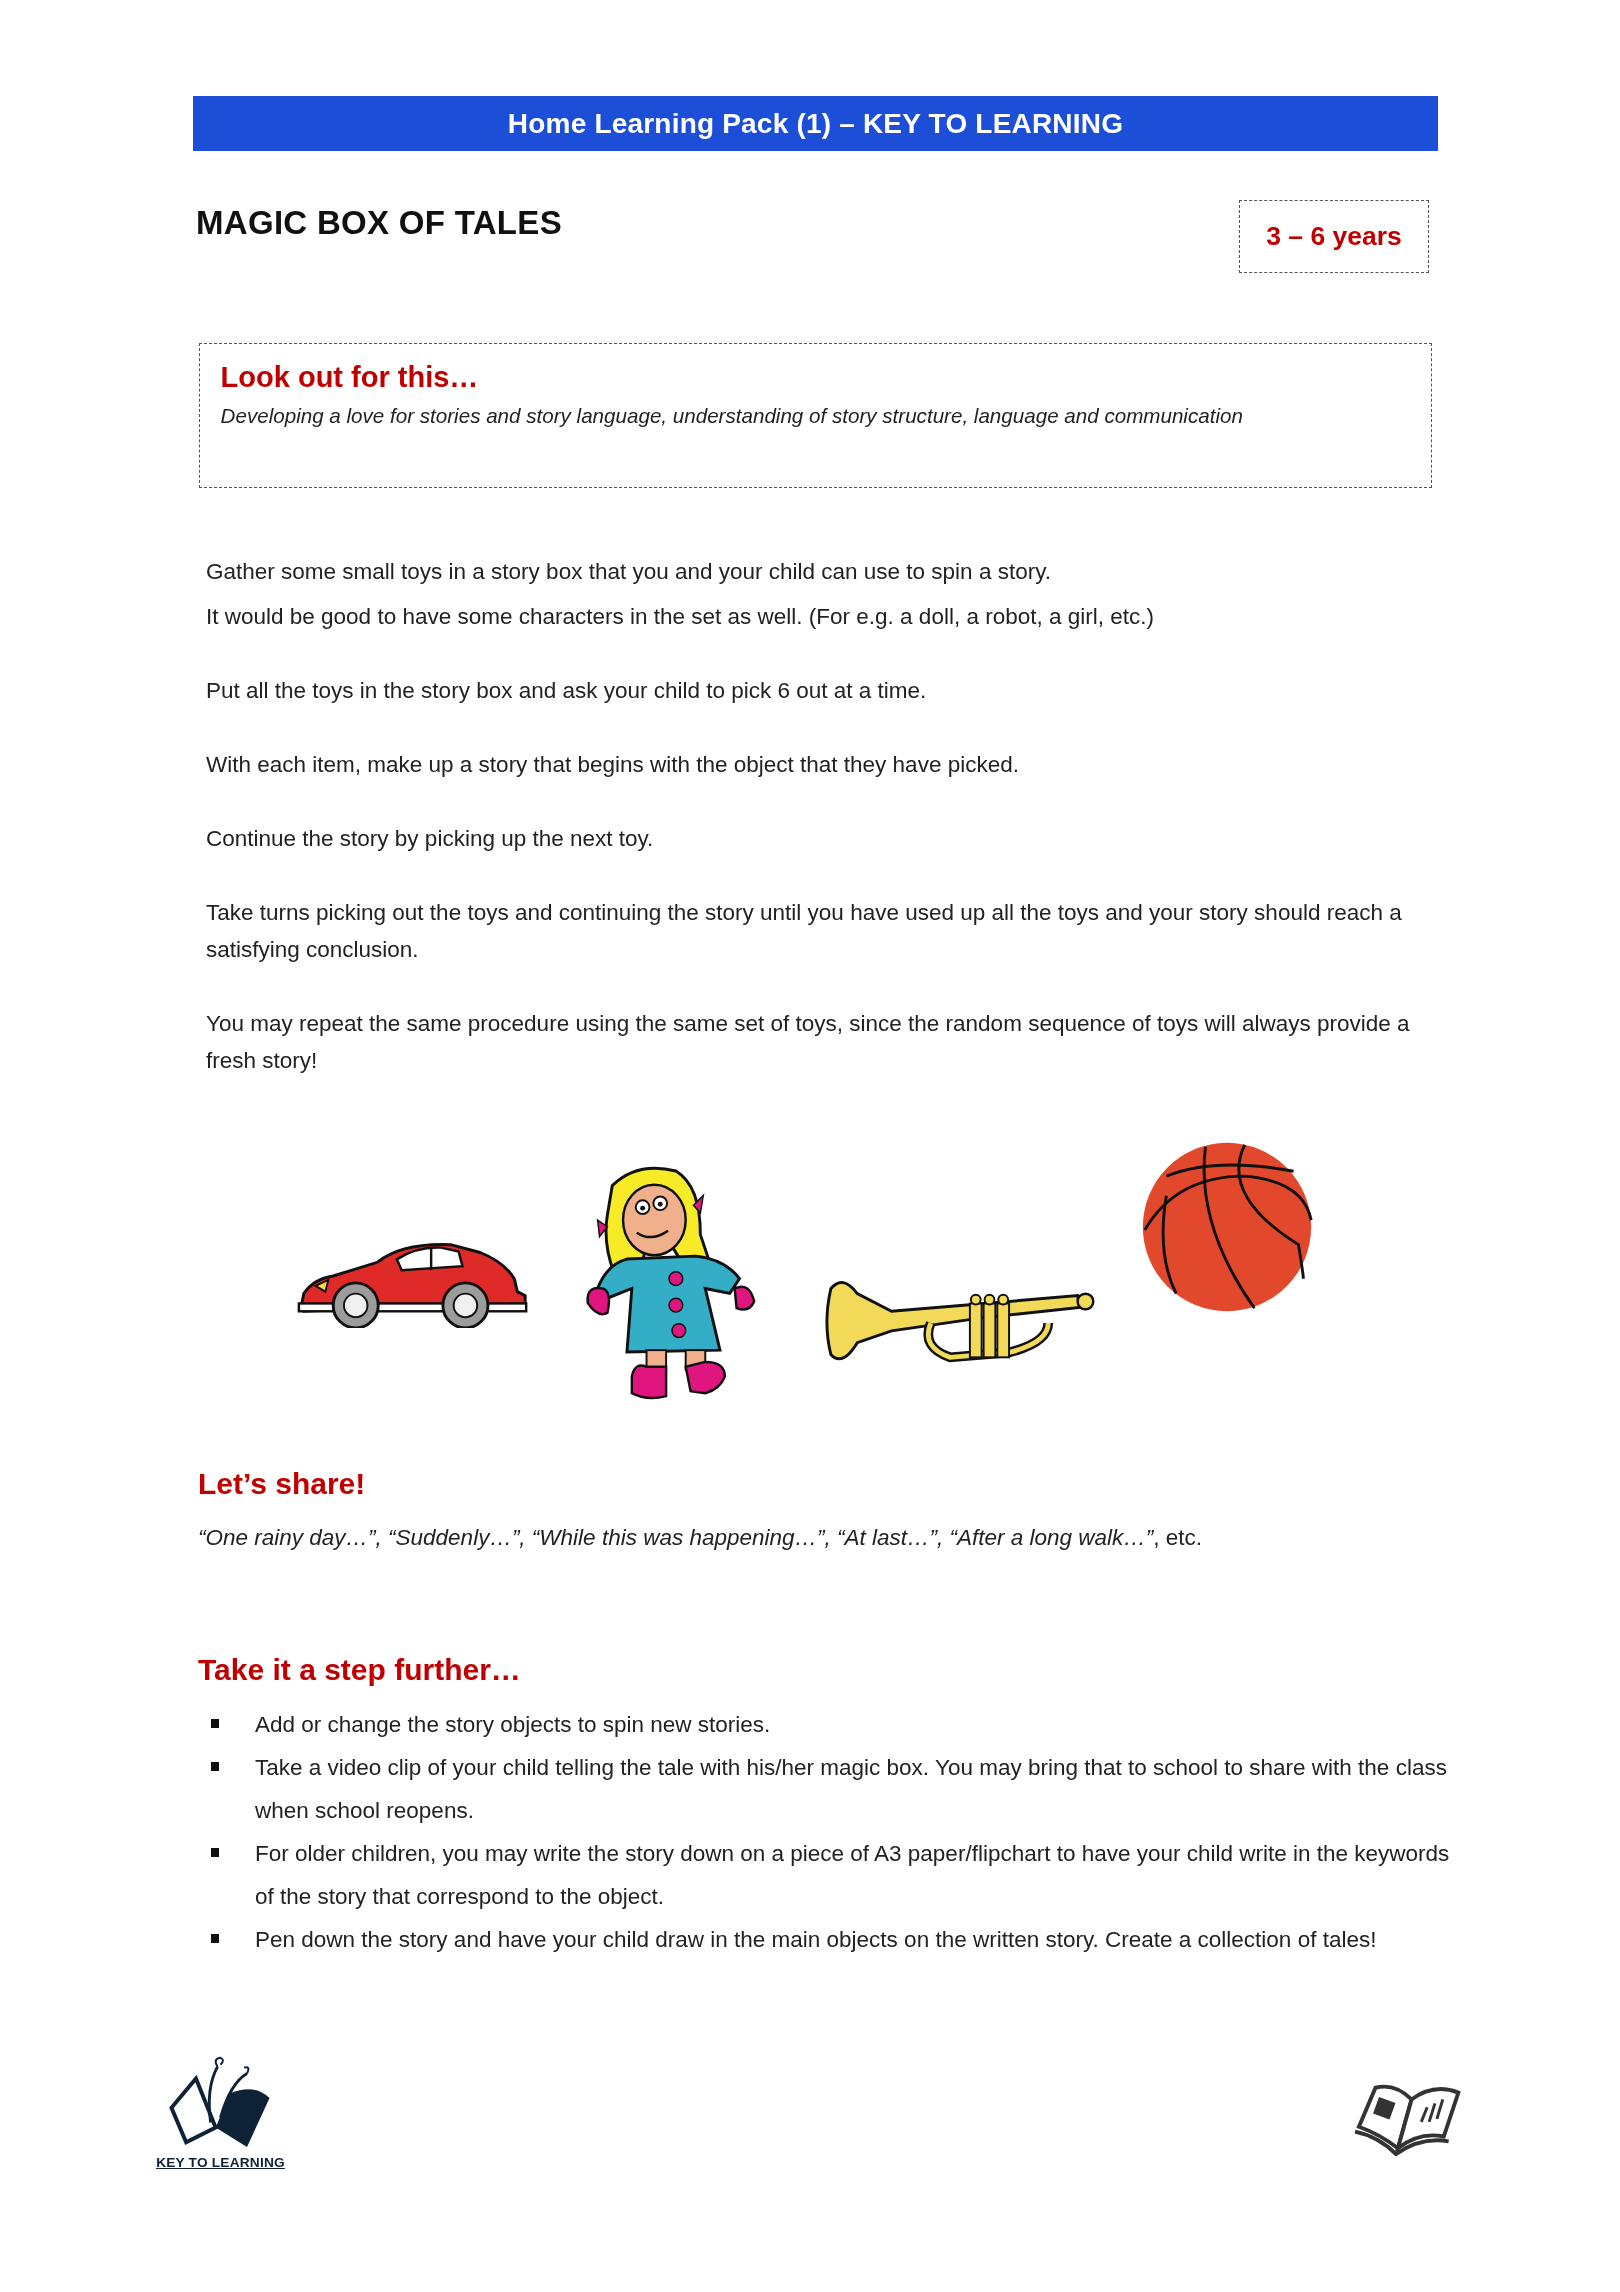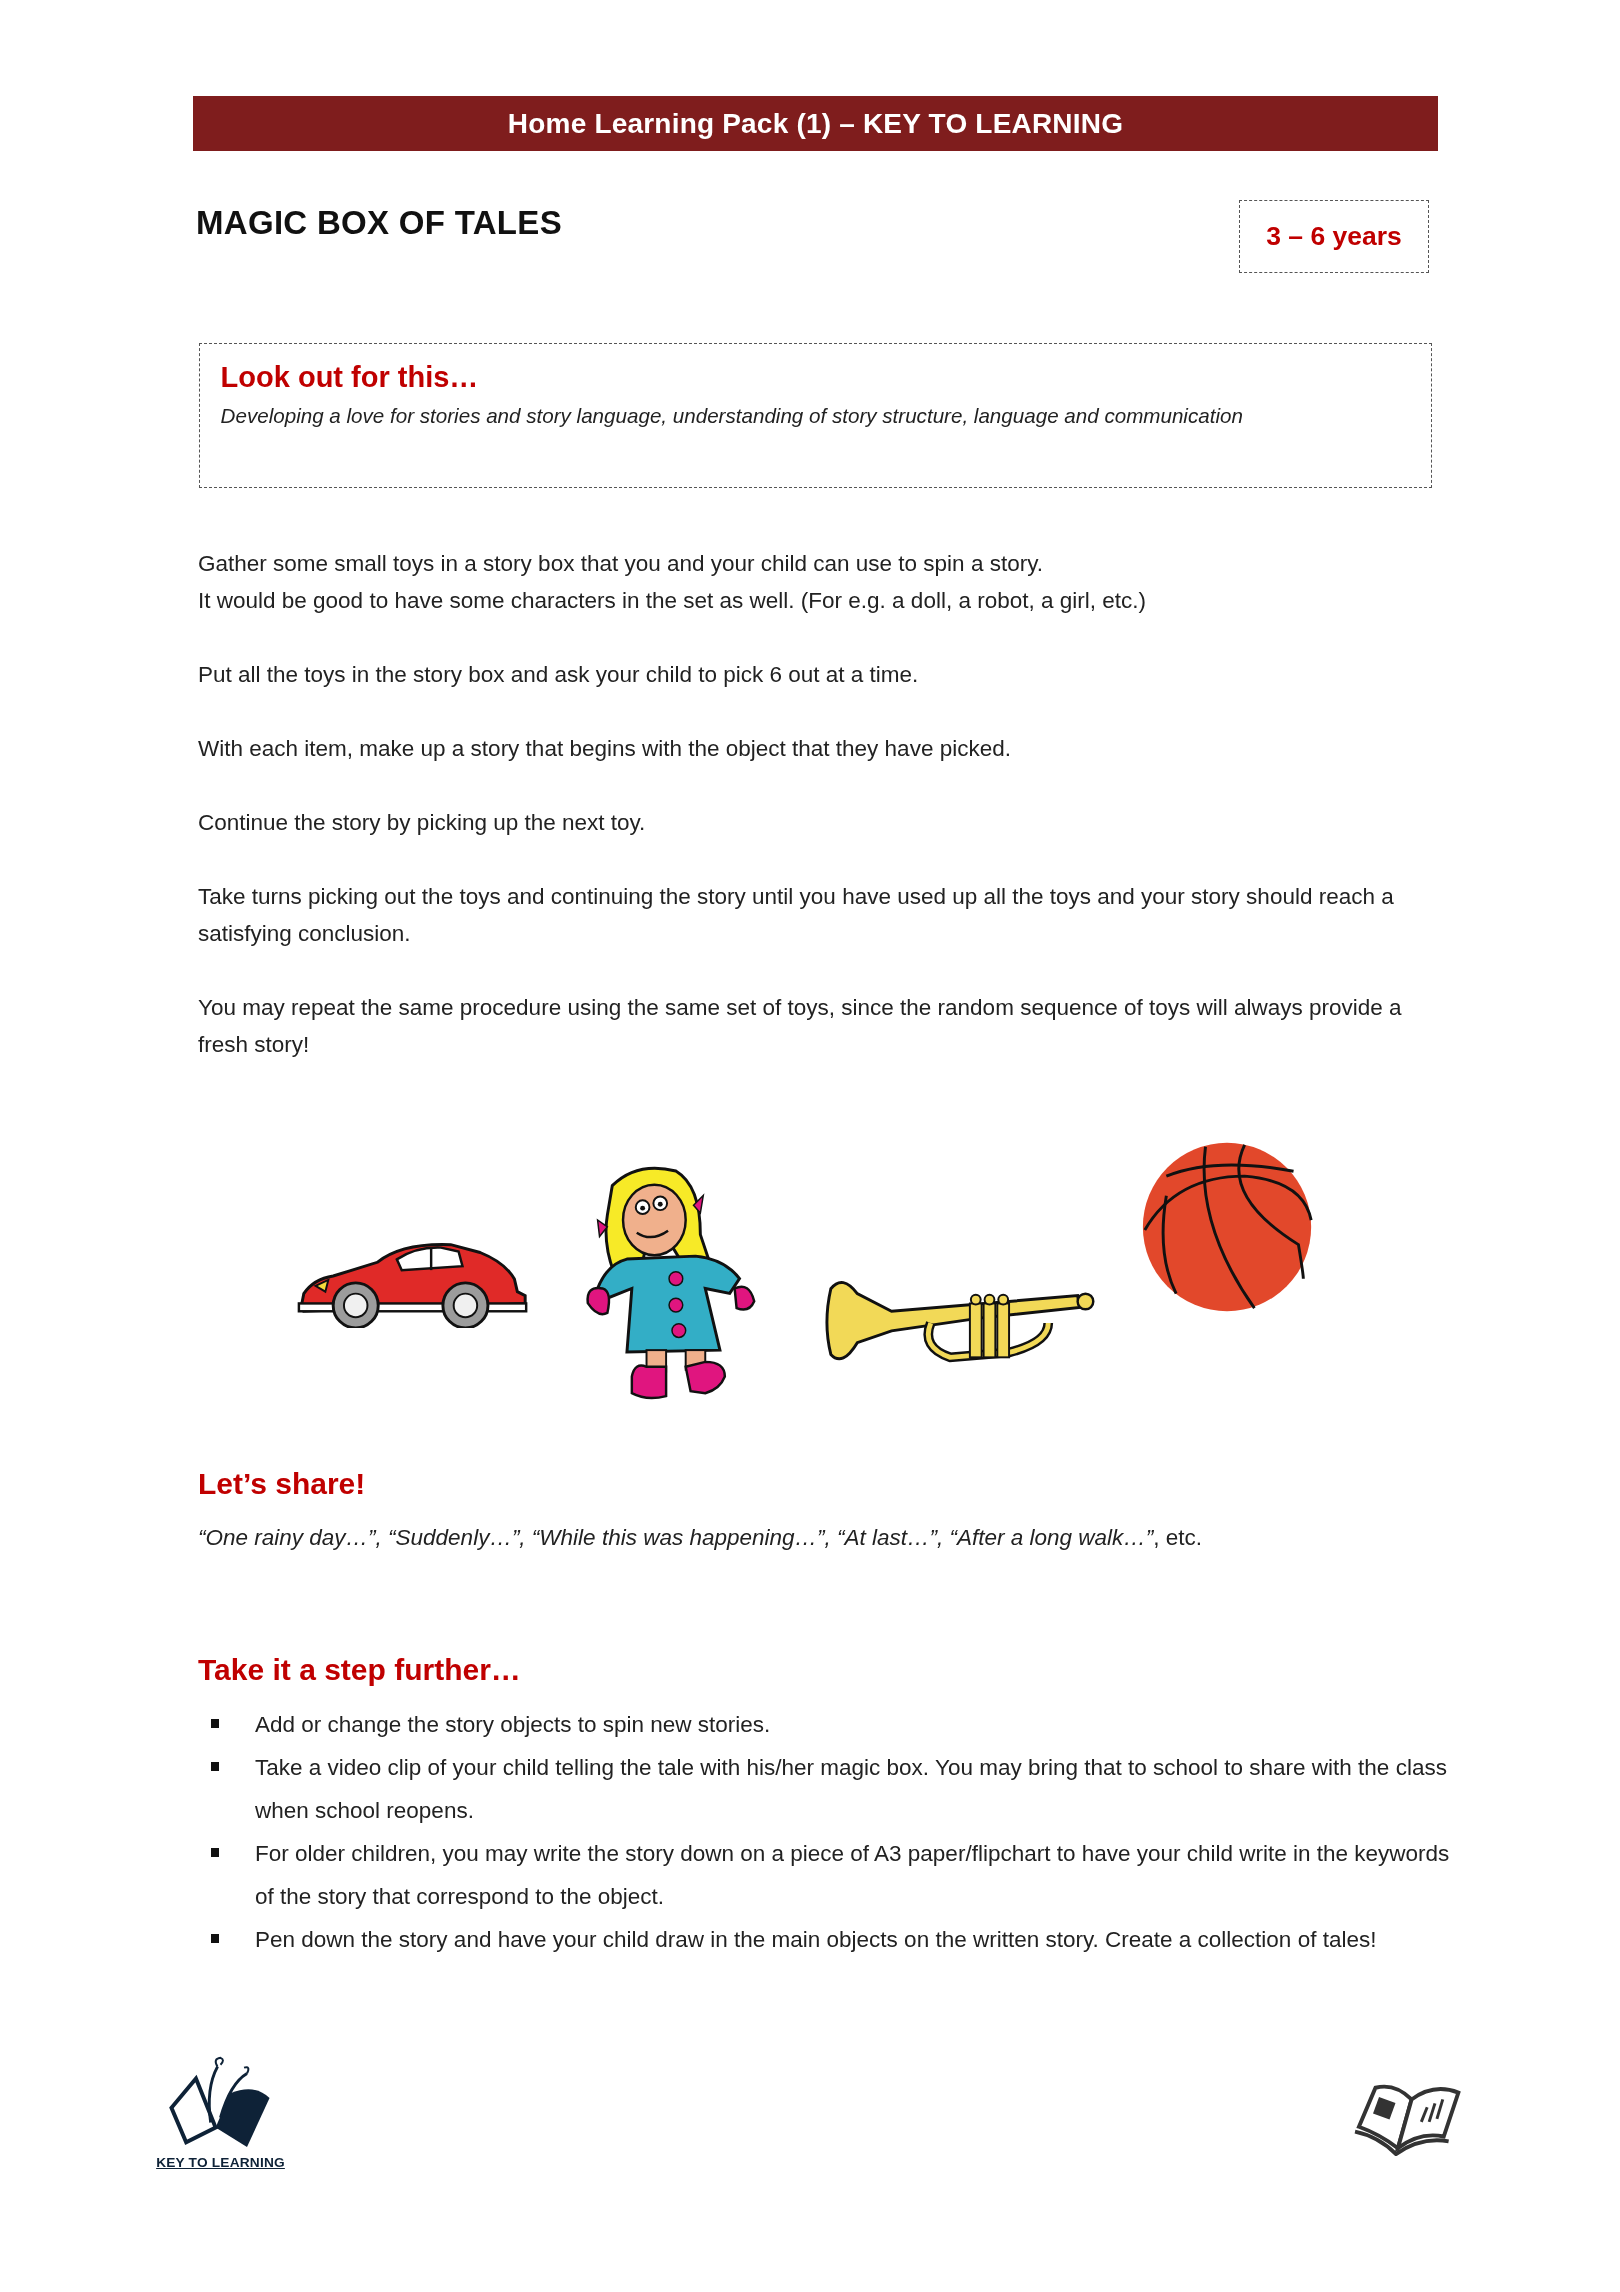--- a/index.html
+++ b/index.html
@@ -7,21 +7,21 @@
     body {
       position: relative;
       font-family: "Liberation Sans", sans-serif;
       color: #1a1a1a;
       overflow: hidden;
     }
     .page { position: absolute; left: 0; top: 0; width: 1620px; height: 2293px; }
 
     .header-bar {
       position: absolute; left: 193px; top: 96px; width: 1245px; height: 55px;
-      background: #7f1d1d;
+      background: #1d4ed8;
       color: #ffffff;
       font-family: "Liberation Sans", sans-serif;
       font-weight: bold;
       font-size: 28px;
       text-align: center;
       line-height: 55px;
       letter-spacing: 0.2px;
     }
 
     .title {
@@ -50,21 +50,21 @@
     }
     .lookout-text {
       font-style: italic; font-size: 20.6px; line-height: 33px; color: #222;
       margin-top: 2px; width: 1176px;
     }
 
     .body-text {
       position: absolute; left: 198px; top: 545px; width: 1245px;
       font-size: 22.5px; line-height: 37px; color: #222;
     }
-    .body-text p { margin: 0; }
+    .body-text p { margin: 8px; }
     .body-text p.gap { margin-top: 37px; }
 
     .illustrations { position: absolute; left: 0; top: 1137px; width: 1620px; height: 265px; }
     .illus { position: absolute; }
 
     .section-heading {
       position: absolute; left: 198px;
       color: #c00000; font-weight: bold; font-size: 30px;
     }
     .share-text {

